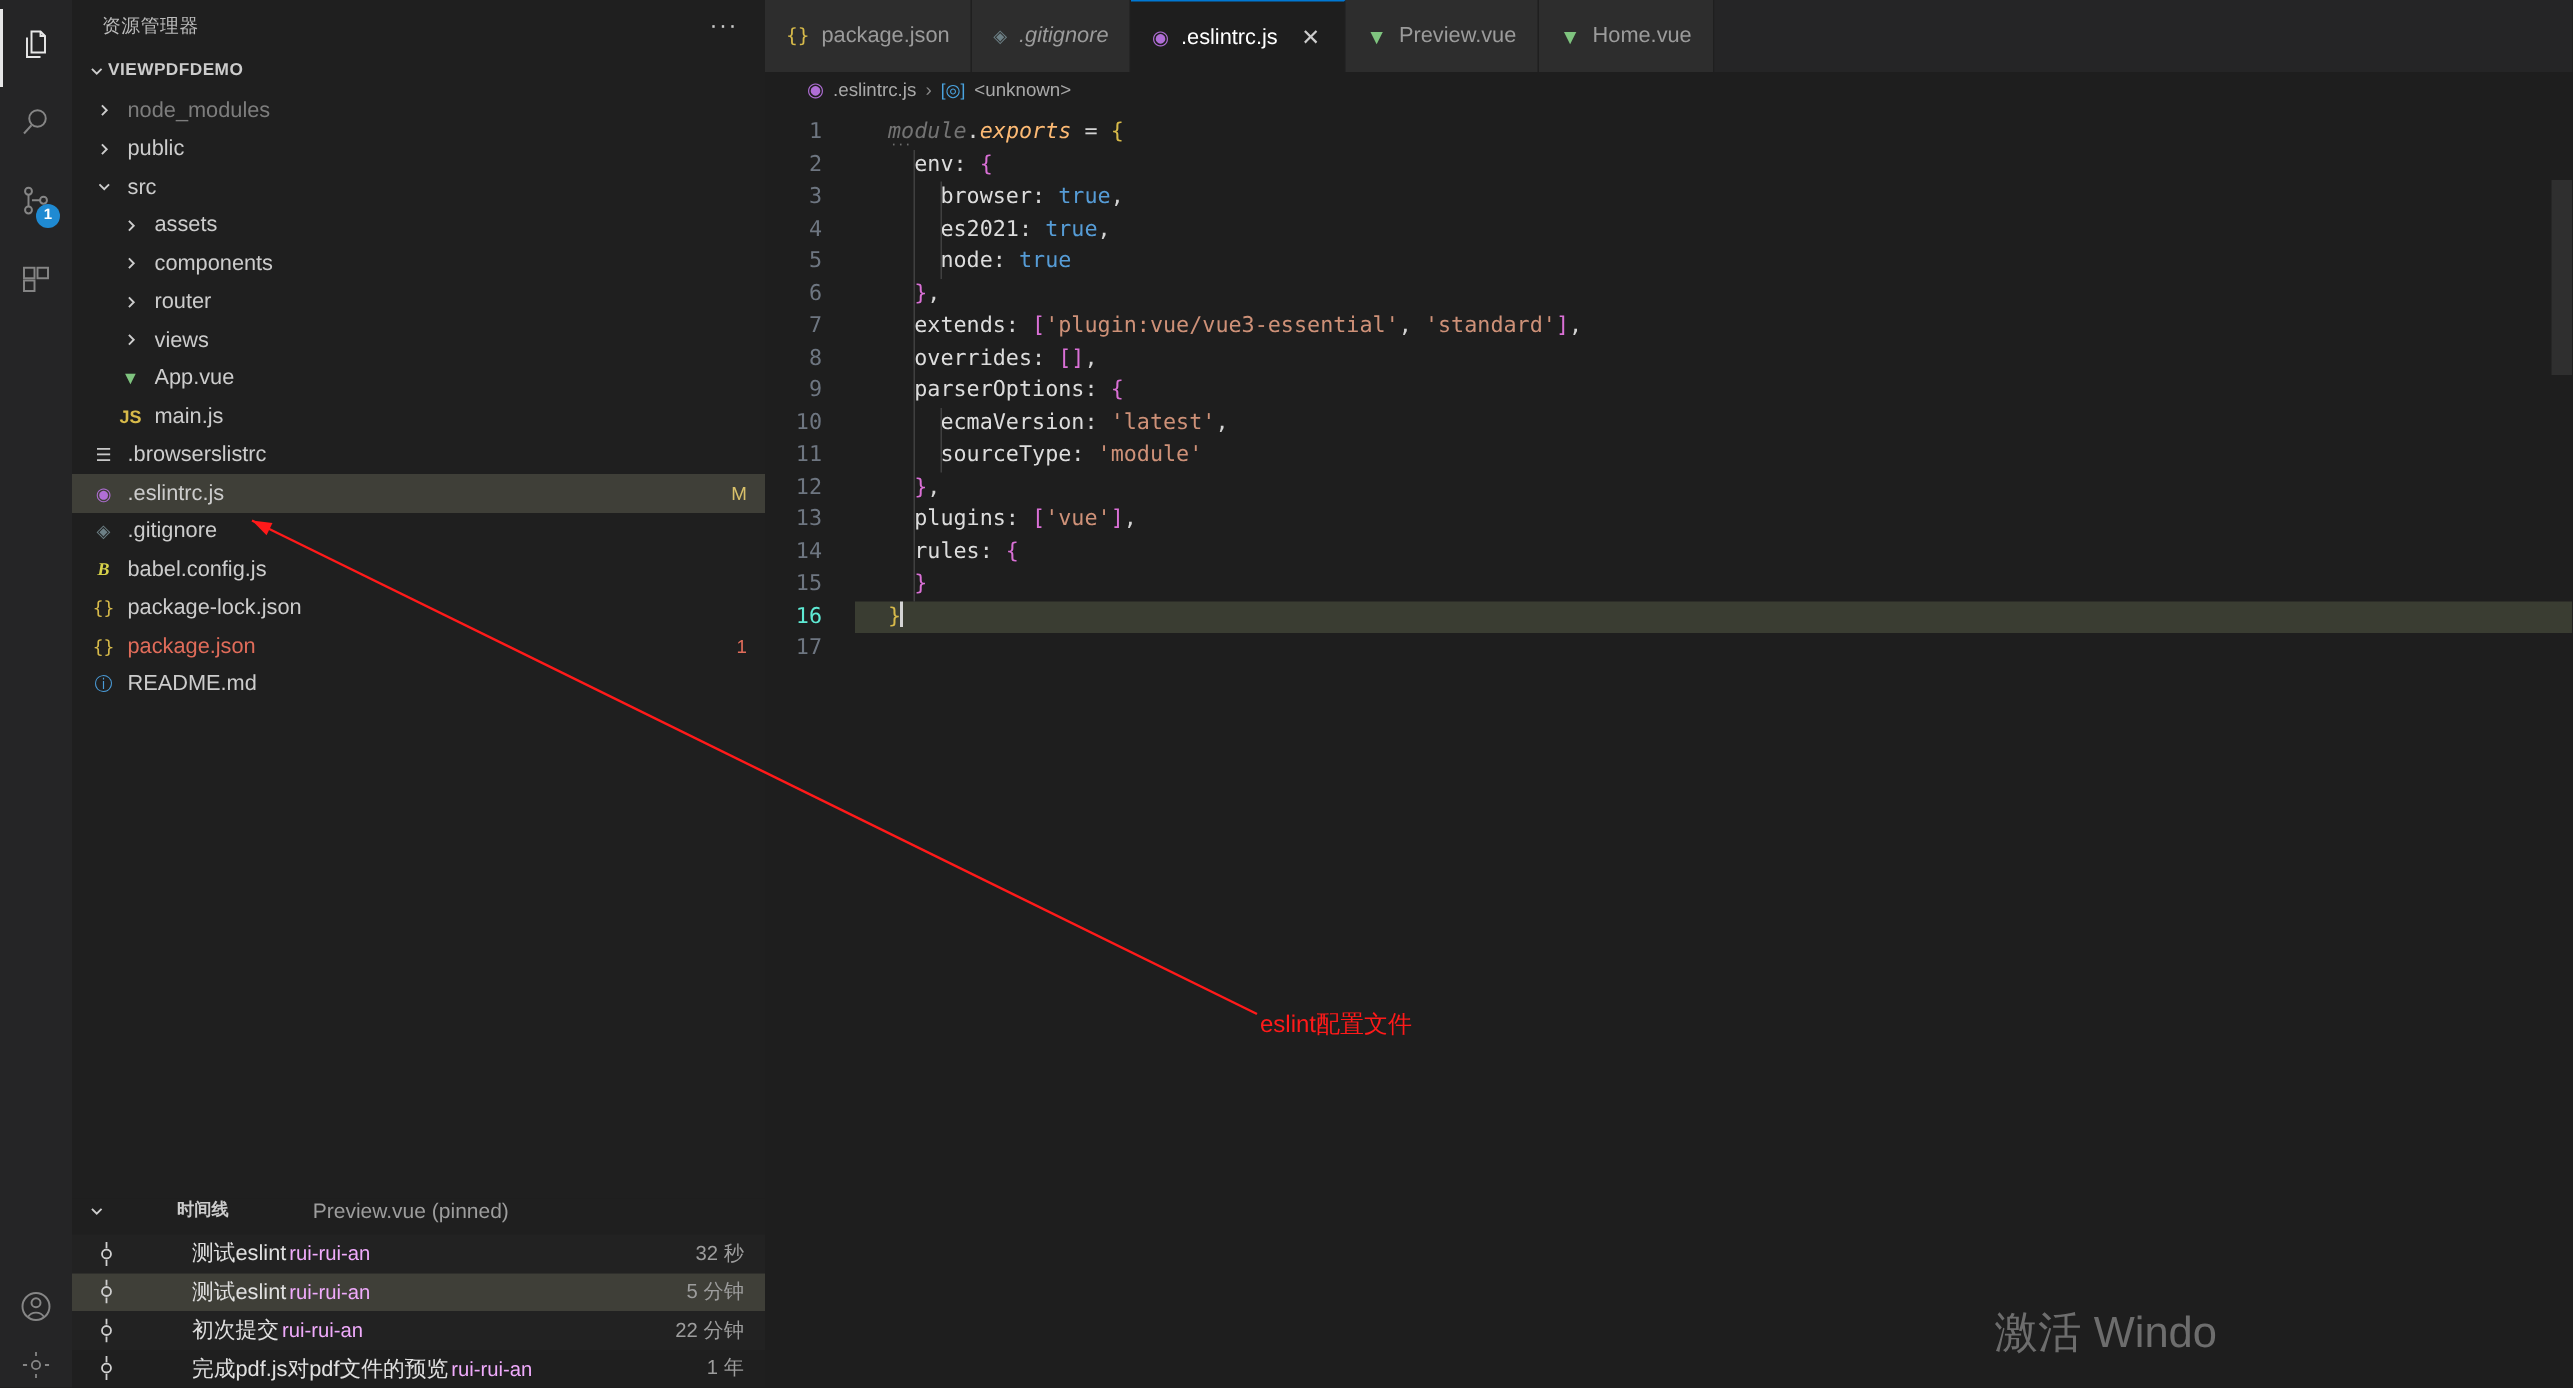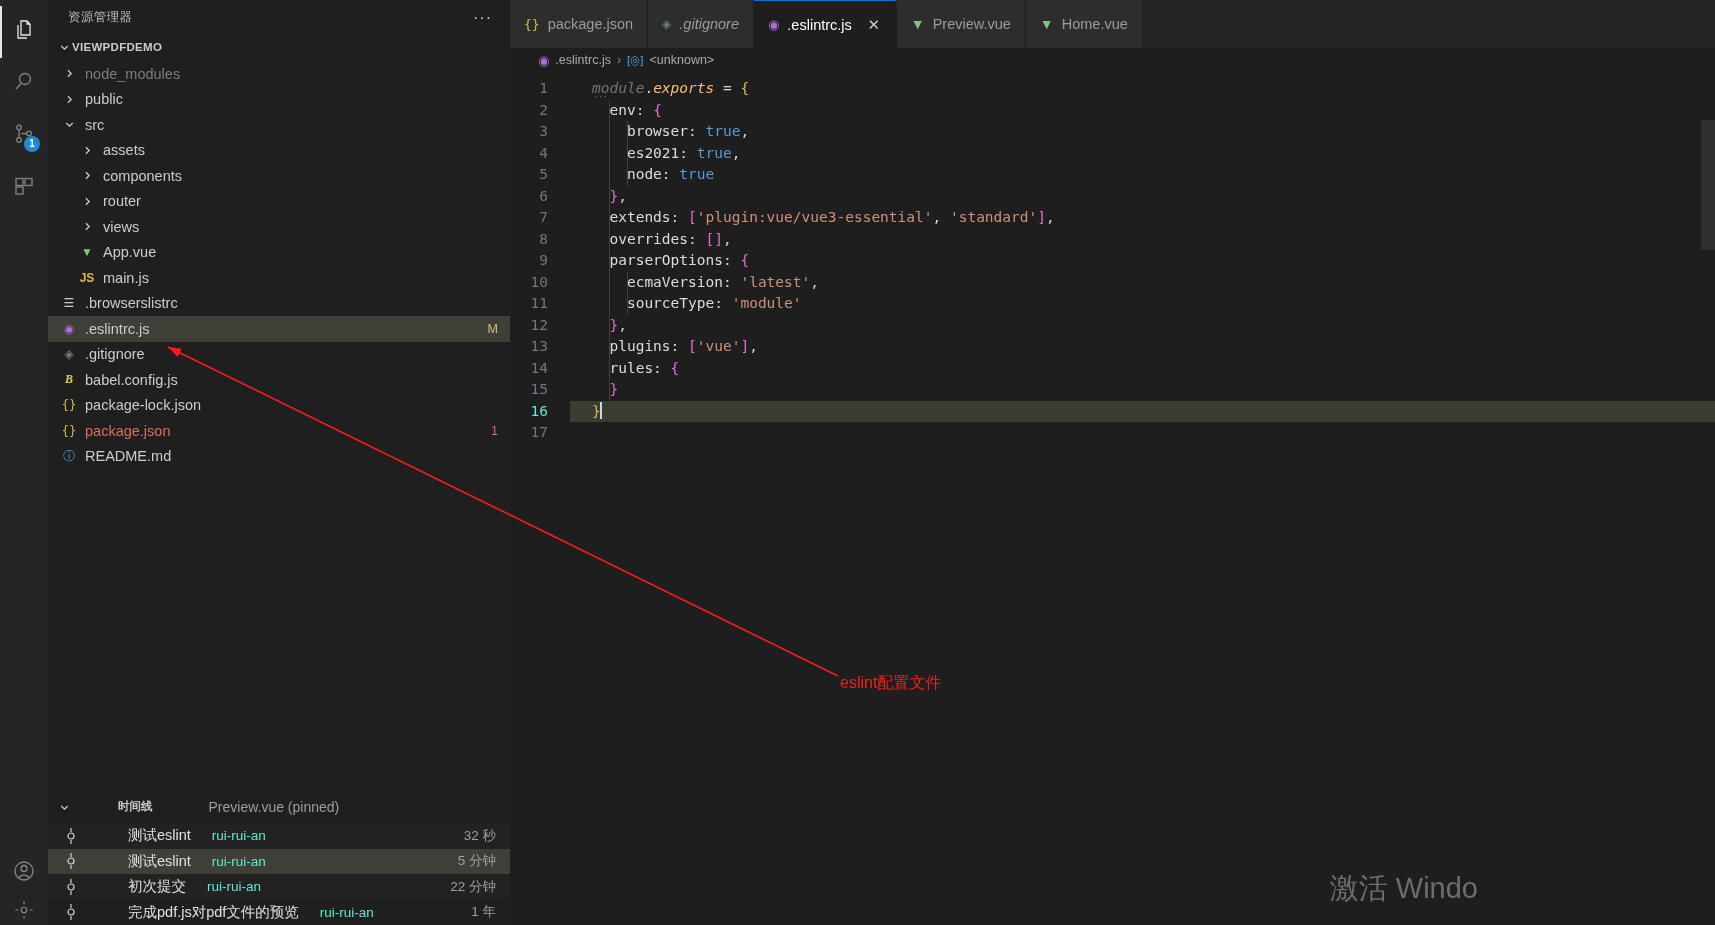--- a/index.html
+++ b/index.html
@@ -99,21 +99,21 @@
   .tl-head .tl-title { font-weight: bold; }
   .tl-head .tl-sub { font-weight: normal; color:#9d9d9d; margin-left: 10px; font-size:14px; }
   .tl-row {
     height: 25.5px; display:flex; align-items:center;
     font-size: 14.5px; color:#cccccc; padding-left: 12px; padding-right: 14px; cursor:pointer;
   }
   .tl-row.alt { background: #222222; }
   .tl-row.hover { background: #3f3f38; }
   .tl-icon { width: 22px; flex:0 0 22px; display:inline-flex; align-items:center; justify-content:center; color:#cfcfcf;}
   .tl-msg { color:#e0e0e0;margin-left:46px; }
-  .tl-author { color:#5eead4; margin-left: 21px; font-size: 13.5px; }
+  .tl-author { color:#f0abfc; margin-left: 2px; font-size: 13.5px; }
   .tl-spacer { flex:1; }
   .tl-time { color:#9d9d9d; font-size: 13.5px; }
 
   
   .editor { flex: 1; height:925px; display:flex; flex-direction:column; background:#1e1e1e; min-width:0; }
   .tabbar { height: 48px; display:flex; background:#252526; flex: 0 0 48px; }
   .tab {
     display:flex; align-items:center; gap:8px;
     padding: 0 14px; font-size: 14.5px; color:#9b9b9b;
     background:#2d2d2d; border-right:1px solid #1f1f1f; cursor:pointer;

